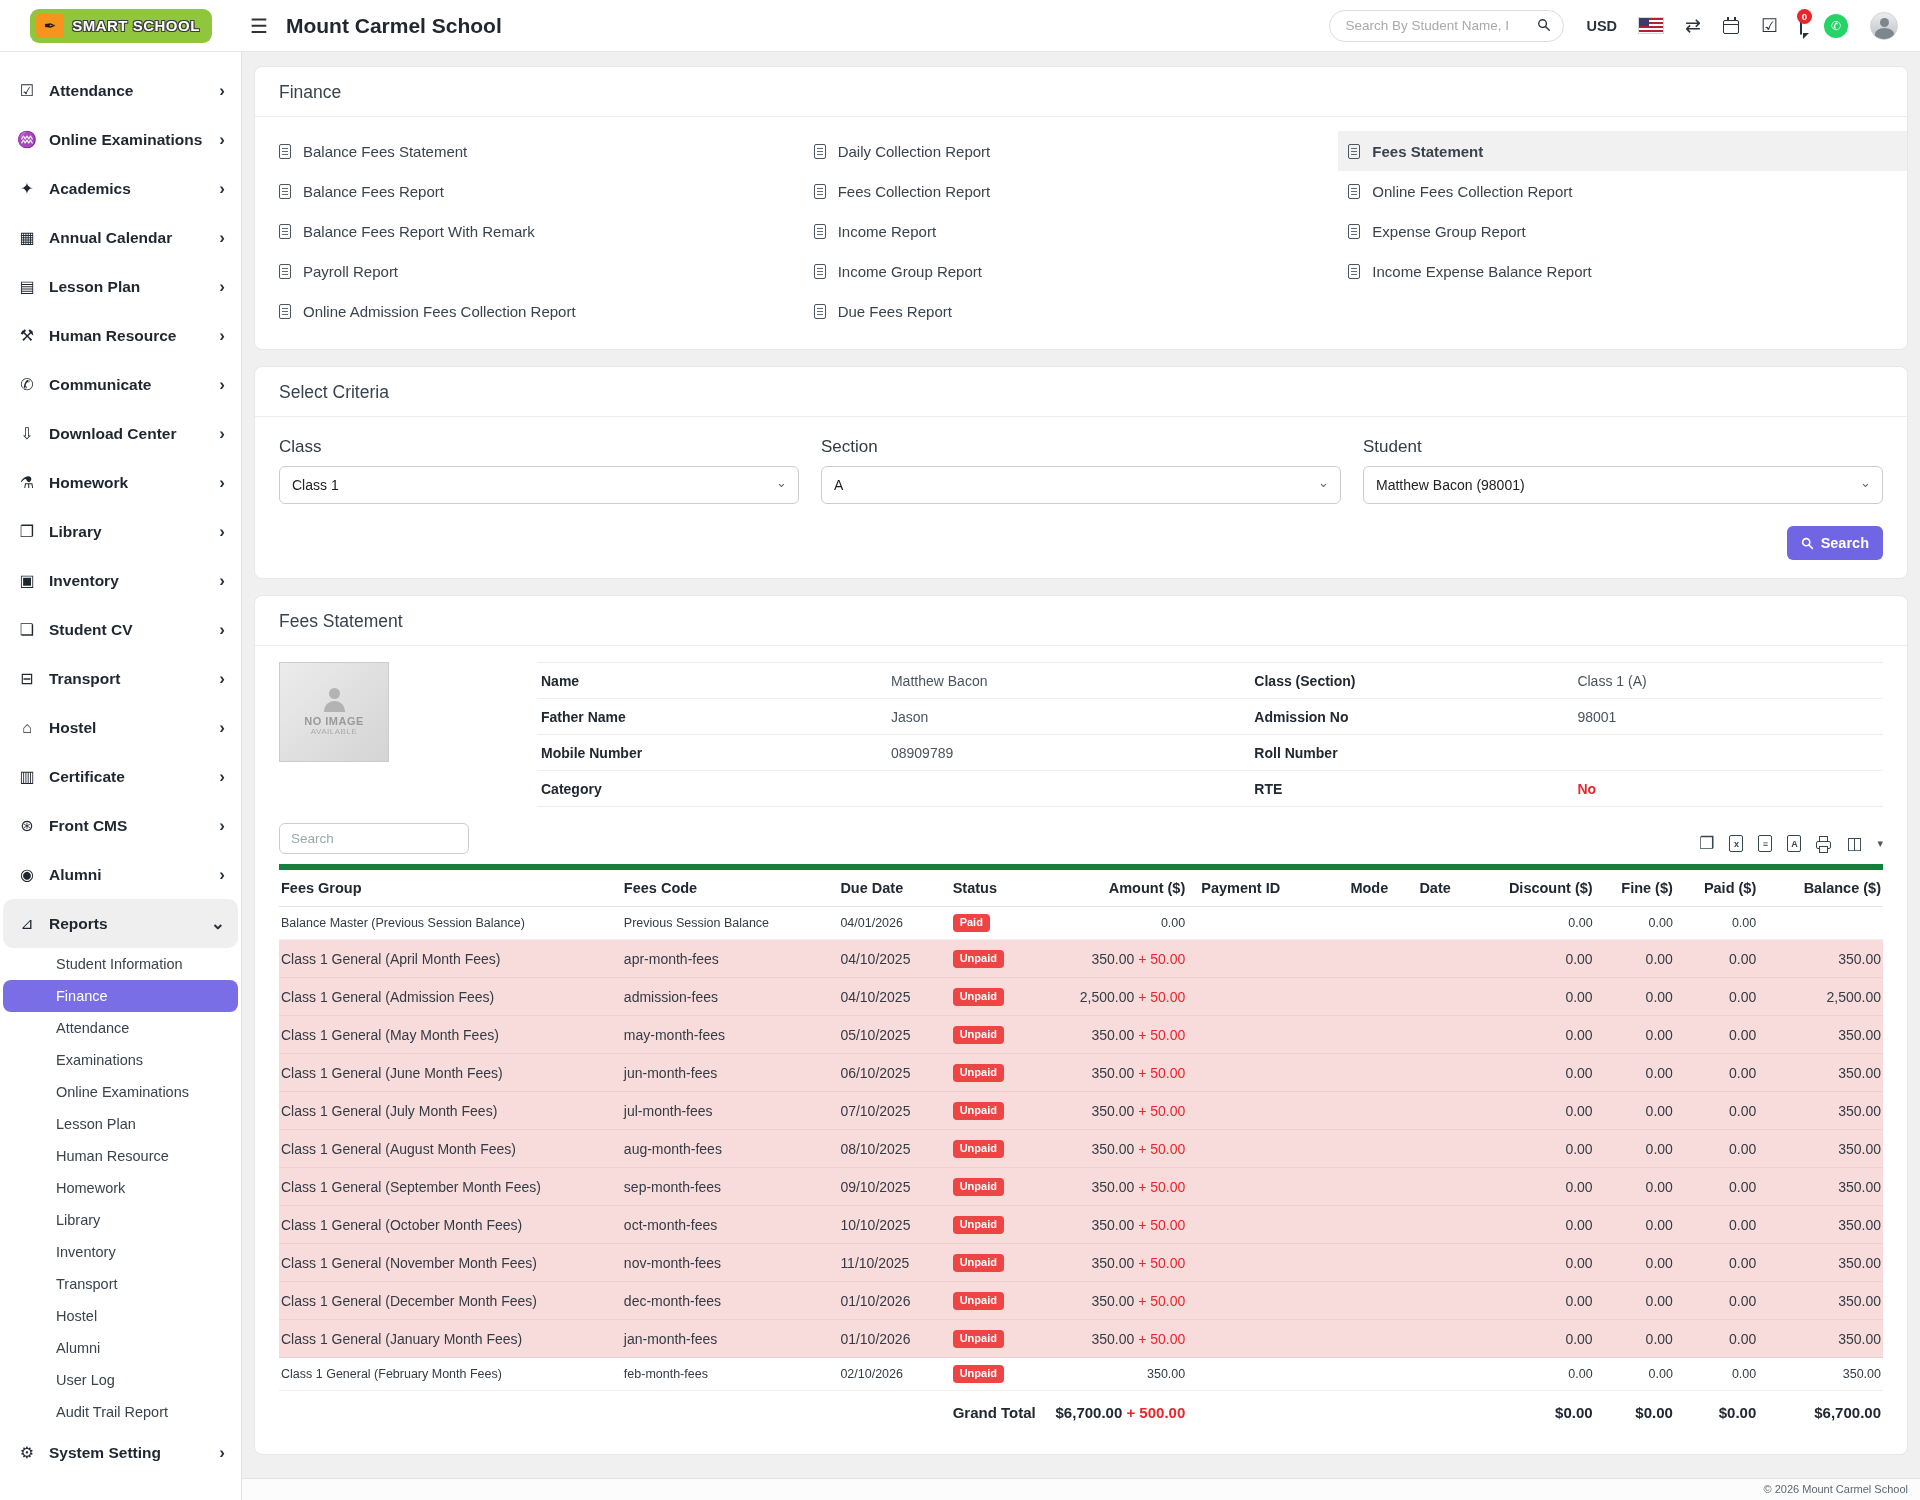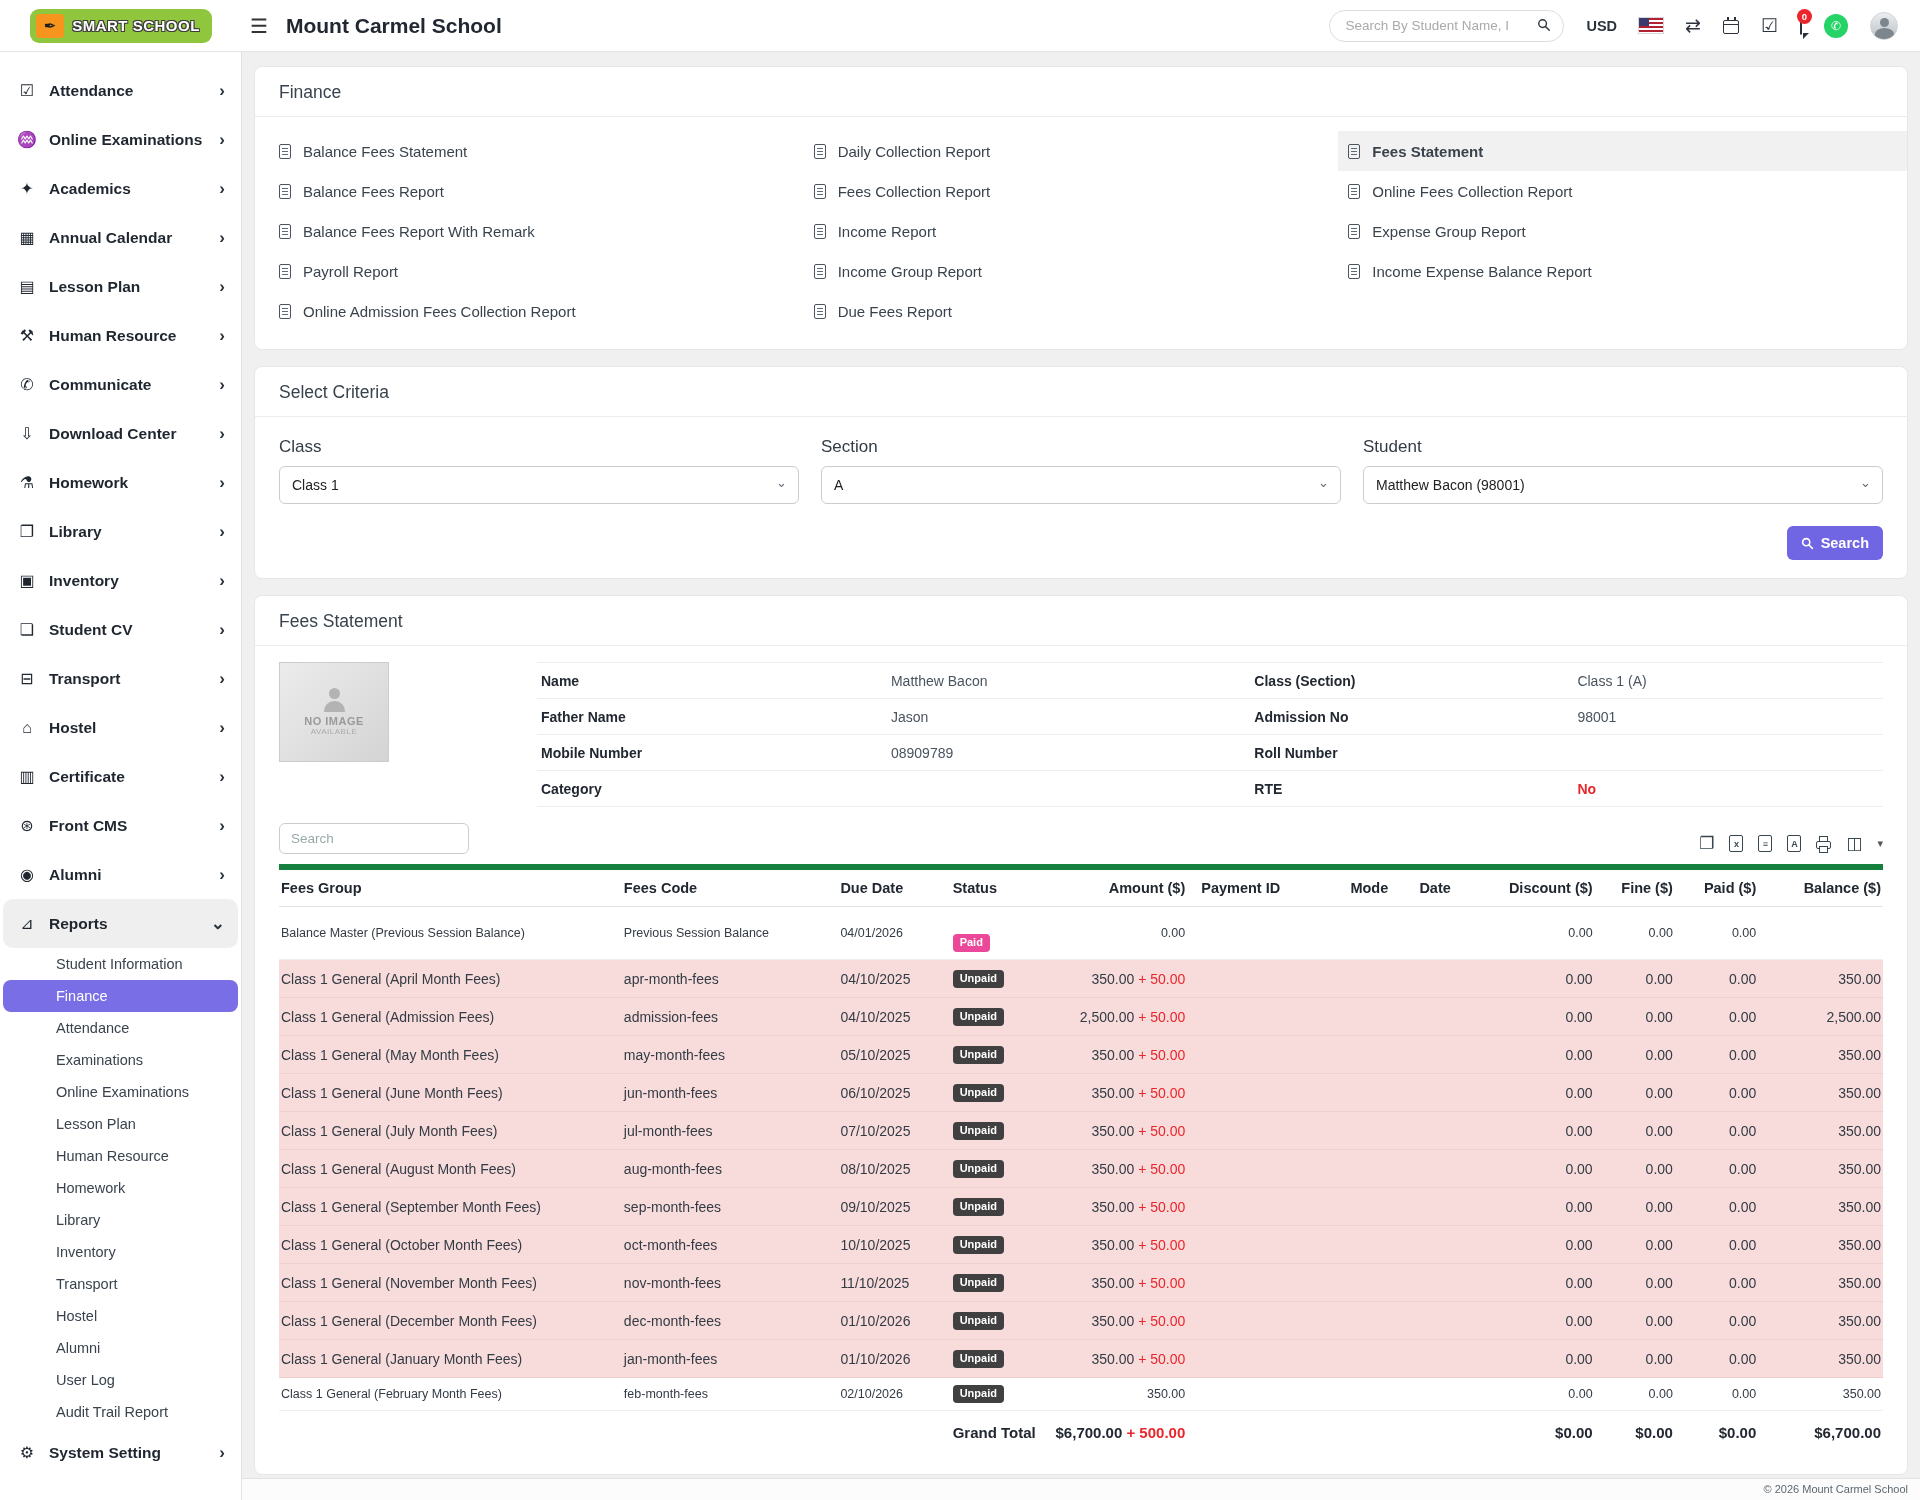--- a/index.html
+++ b/index.html
@@ -103,22 +103,22 @@
   .ftable-wrap { padding:0 24px 20px; }
   table.ftable { width:100%; border-collapse:collapse; table-layout:fixed; }
   table.ftable th { border-top:6px solid #15803d; border-bottom:1px solid #e3e3e3; font-size:14.5px; font-weight:bold; color:#222831; padding:10px 8px; text-align:left; }
   table.ftable td { font-size:14px; color:#333b44; padding:9px 8px; }
   table.ftable th:first-child, table.ftable td:first-child { padding-left:2px; }
   table.ftable th:last-child, table.ftable td:last-child { padding-right:2px; }
   .r { text-align:right !important; }
   tr.plain td { font-size:12.5px; padding:7px 8px; border-bottom:1px solid #efefef; }
   tr.pink td { background:#f8dcdc; border-bottom:1px solid #f1cece; }
   .badge { display:inline-block; padding:3px 7px 4px; border-radius:4px; color:#fff; font-size:11px; font-weight:bold; line-height:1; }
-  .badge.paid { background:#ec4899;margin-top:20px; }
-  .badge.unpaid { background:#404040; }
+  .badge.paid { background:#ef4444; }
+  .badge.unpaid { background:#ef4444; }
   .plus-red { color:#e8262c; }
   tr.grand td { border-top:1px solid #ddd; font-weight:bold; font-size:15px; color:#222831; padding:13px 8px; white-space:nowrap; }
 
   .footer { position:absolute; left:242px; right:0; bottom:0; height:22px; background:#fcfcfc; border-top:1px solid #e2e2e2; font-size:11px; color:#5c6770; text-align:right; padding:4px 12px 0 0; }
 </style>
 </head>
 <body>
 
 <div class="screen">
 

